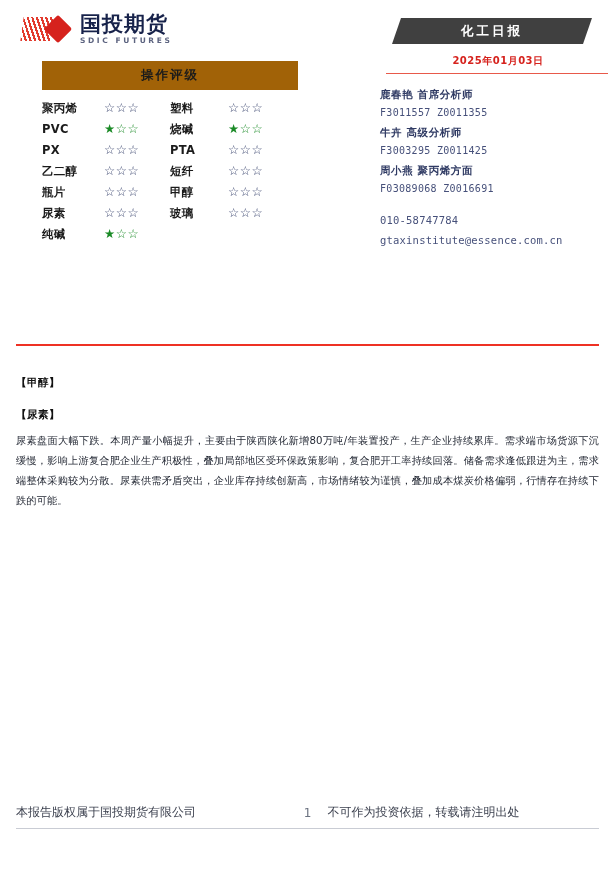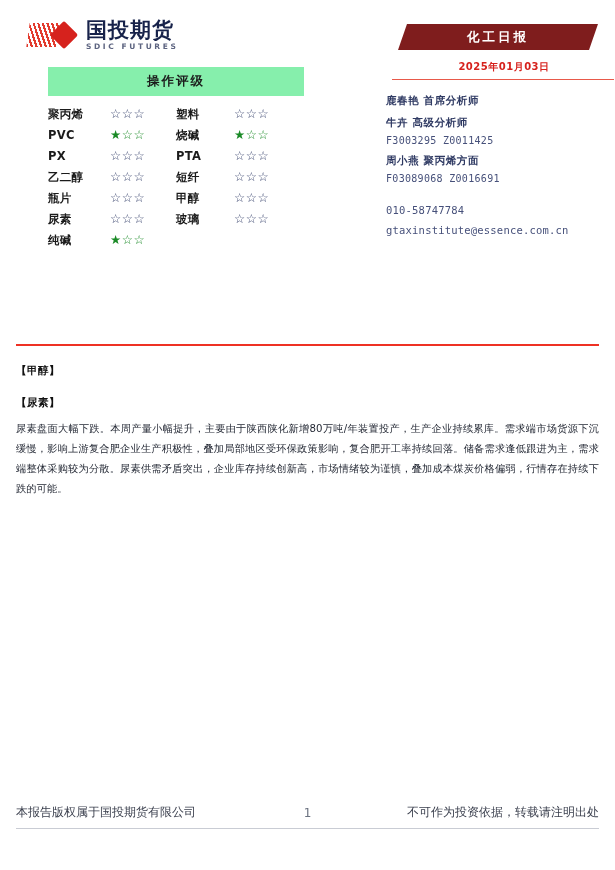--- a/index.html
+++ b/index.html
@@ -10,21 +10,21 @@
   body {
     width: 615px; height: 870px;
     font-family: "DejaVu Sans", "Liberation Sans", sans-serif;
     color: #111827;
     position: relative;
     overflow: hidden;
   }
   .page {
     position: relative;
     width: 615px; height: 845px;
-    padding: 6px;
+    padding: 0;
   }
 
   
   .header {
     position: relative;
     height: 340px;
   }
   .header-left {
     position: absolute;
     left: 0; top: 0;
@@ -78,21 +78,21 @@
     font-weight: 700;
     color: #5d6480;
     letter-spacing: 2.6px;
     margin-top: 2px;
   }
 
   
   .rating-title {
     margin: 16px 0 0 42px;
     width: 256px;
-    background: #86efac;
+    background: #a16207;
     text-align: center;
     font-size: 12.5px;
     font-weight: 700;
     color: #1b1b1b;
     padding: 6px 0 6px 0;
     letter-spacing: 2px;
   }
   .rating-grid {
     margin: 8px 0 0 42px;
     width: 274px;
@@ -134,21 +134,21 @@
   
   .banner-wrap {
     margin-top: 18px;
     position: relative;
     height: 26px;
   }
   .banner {
     position: relative;
     margin-left: 12px;
     width: 200px; height: 26px;
-    background: #7f1d1d;
+    background: #404040;
     color: #ffffff;
     font-size: 12.5px;
     font-weight: 700;
     letter-spacing: 3px;
     display: flex;
     align-items: center;
     justify-content: center;
     clip-path: polygon(9px 0, 100% 0, calc(100% - 9px) 100%, 0 100%);
   }
   .banner-date {
@@ -198,21 +198,21 @@
   .head-rule {
     position: absolute;
     left: 16px; top: 344px;
     width: 583px; height: 1.6px;
     background: #ee3124;
   }
 
   
   .content {
     position: absolute;
-    left: 16px; top: 364px;
+    left: 16px; top: 376px;
     width: 583px;
   }
   .section { margin-bottom: 18px; }
   .sec-title {
     font-size: 10.5px;
     font-weight: 700;
     color: #111;
     letter-spacing: .5px;
     margin-bottom: 9px;
   }
@@ -235,21 +235,21 @@
     position: absolute;
     left: 16px; bottom: 24px;
     width: 583px;
     display: flex;
     align-items: center;
     font-size: 12px;
     color: #3a3f4d;
   }
   .f-left  { flex: 1; text-align: left; }
   .f-mid   { flex: 0 0 40px; text-align: center; color: #6b7280; }
-  .f-right { flex: 1; text-align: right; }
+  .f-right { flex: 1; }
 </style>
 </head>
 <body>
 
 <div class="page">
 
   <div class="header">
 
     <div class="header-left">
 
@@ -316,20 +316,21 @@
 
       <div class="banner-wrap">
         <div class="banner">化工日报</div>
       </div>
       <div class="banner-date">2025年01月03日</div>
       <div class="banner-rule"></div>
 
       <div class="analysts" id="analyst-list">
           <div>
             <div class="an-name">鹿春艳  首席分析师</div>
+            <div class="an-code">F3011557  Z0011355</div>
           </div>
           <div>
             <div class="an-name">牛卉  高级分析师</div>
             <div class="an-code">F3003295  Z0011425</div>
           </div>
           <div>
             <div class="an-name">周小燕  聚丙烯方面</div>
             <div class="an-code">F03089068  Z0016691</div>
           </div>
         </div>

